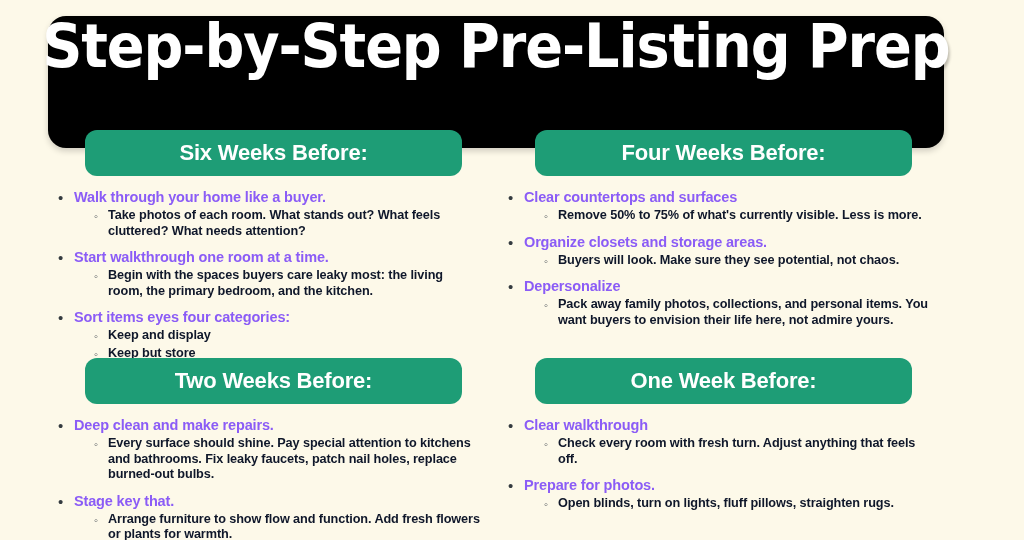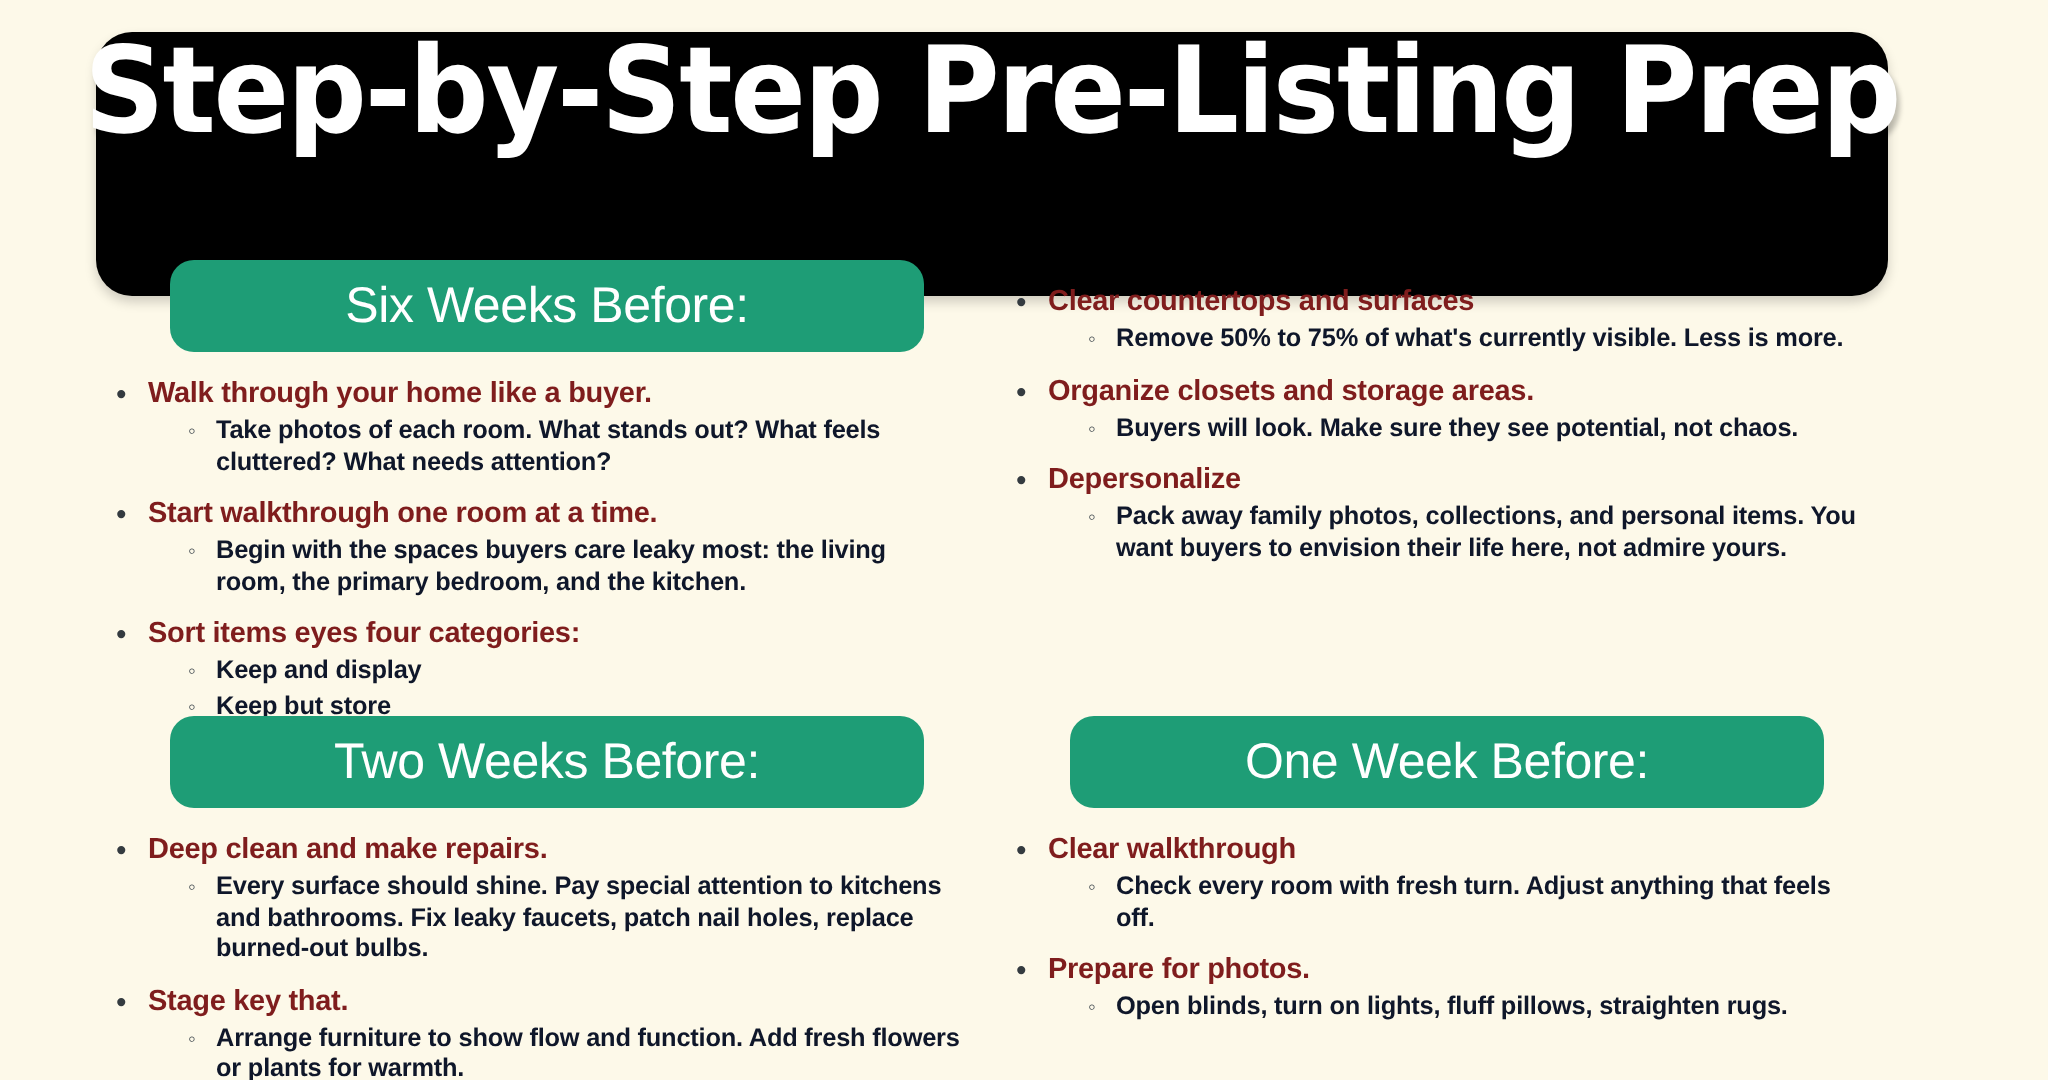--- a/index.html
+++ b/index.html
@@ -70,22 +70,22 @@
     height: 46px;
     background: #1e9d76;
     border-radius: 12px;
     display: flex;
     align-items: center;
     justify-content: center;
     box-sizing: border-box;
   }
   .section-header-text {
     color: #ffffff;
-    font-size: 25px;
-    font-weight: normal;
+    font-size: 22px;
+    font-weight: bold;
     line-height: 1;
     letter-spacing: -0.2px;
     white-space: nowrap;
   }
 
   .section-body {
     margin-top: 12px;
     padding-left: 18px;
     padding-right: 4px;
   }
@@ -106,21 +106,21 @@
     left: 2px;
     top: 0px;
     font-size: 15px;
     line-height: 19px;
     color: #343b40;
   }
   .item-text {
     font-size: 14.5px;
     line-height: 19px;
     font-weight: bold;
-    color: #7f1d1d;
+    color: #8b5cf6;
     letter-spacing: -0.15px;
   }
 
   ul.level2 {
     list-style: none;
     margin: 1px 0 0 0;
     padding: 0 0 0 20px;
   }
   ul.level2 > li.bullet2 {
     position: relative;
@@ -206,20 +206,23 @@
                 <span class="sub-text">Discard</span>
               </li>
             </ul>
           </li>
 
         </ul>
       </div>
     </div>
 
     <div class="section col-right row-top">
+      <div class="section-header">
+        <span class="section-header-text">Four Weeks Before:</span>
+      </div>
       <div class="section-body">
         <ul class="level1">
 
           <li class="bullet1">
             <span class="marker1">•</span>
             <span class="item-text">Clear countertops and surfaces</span>
             <ul class="level2">
               <li class="bullet2">
                 <span class="marker2">◦</span>
                 <span class="sub-text">Remove 50% to 75% of what's currently visible. Less is more.</span>

